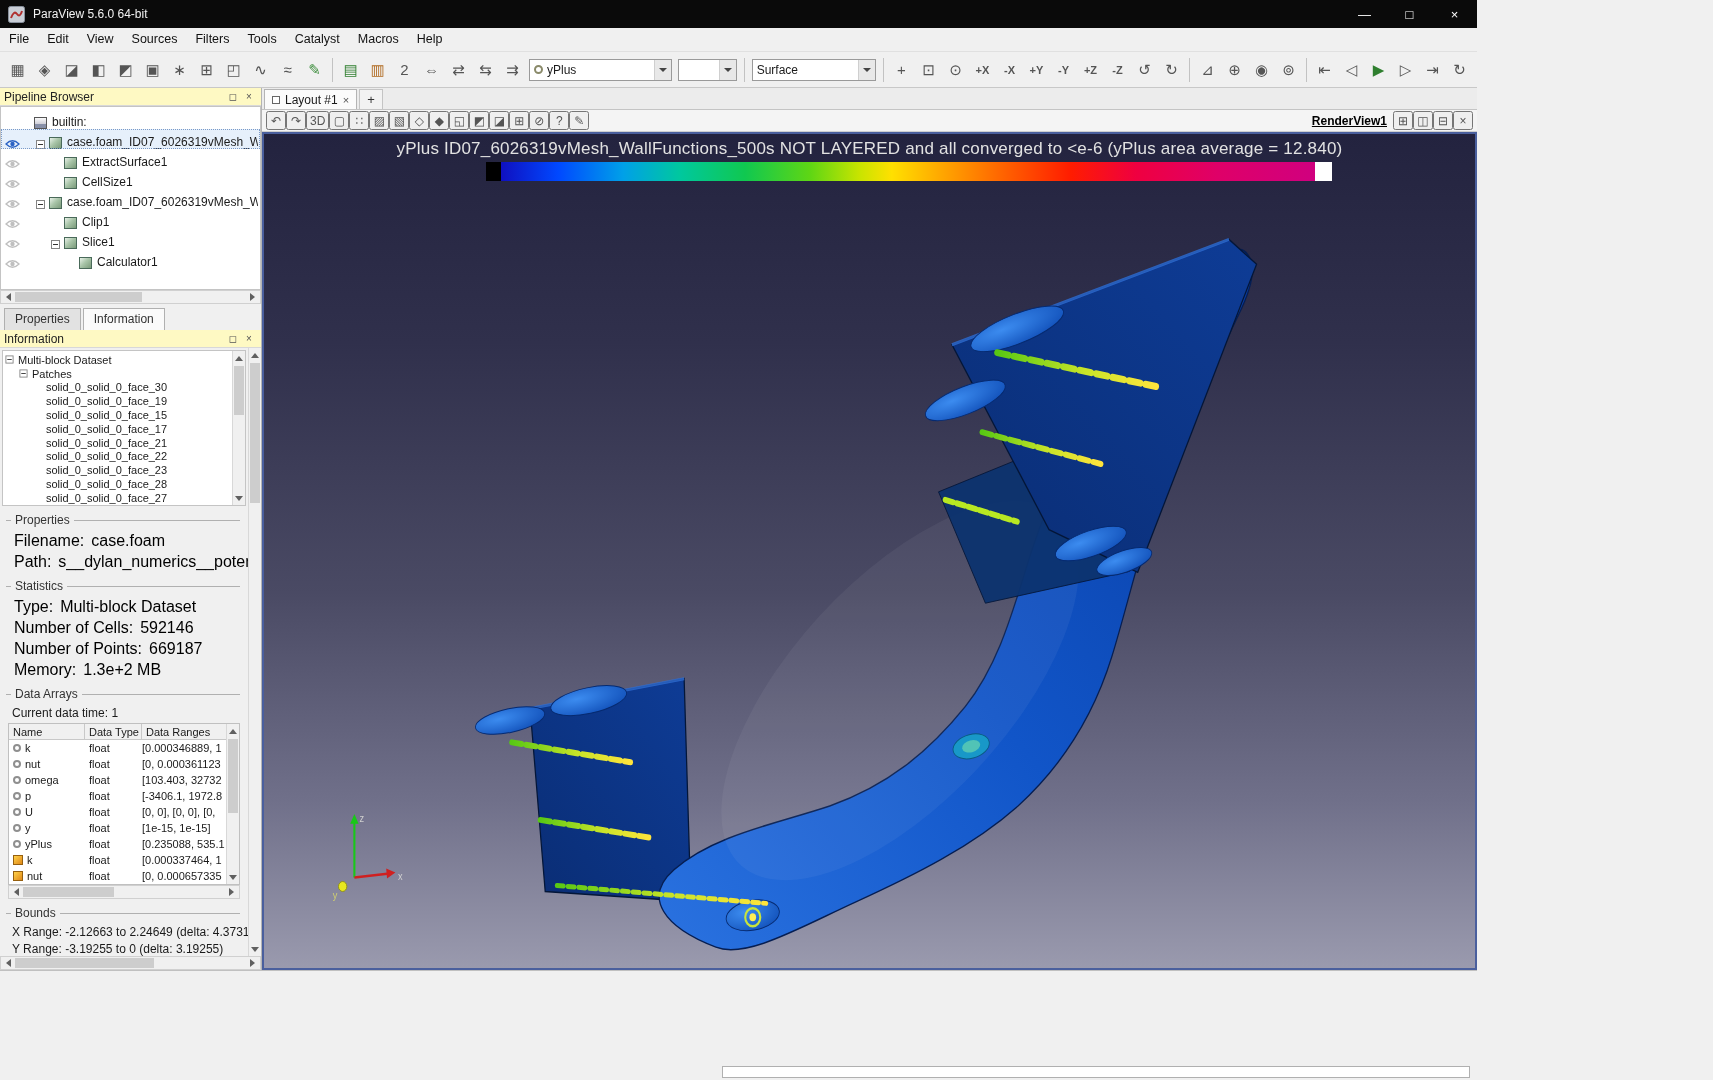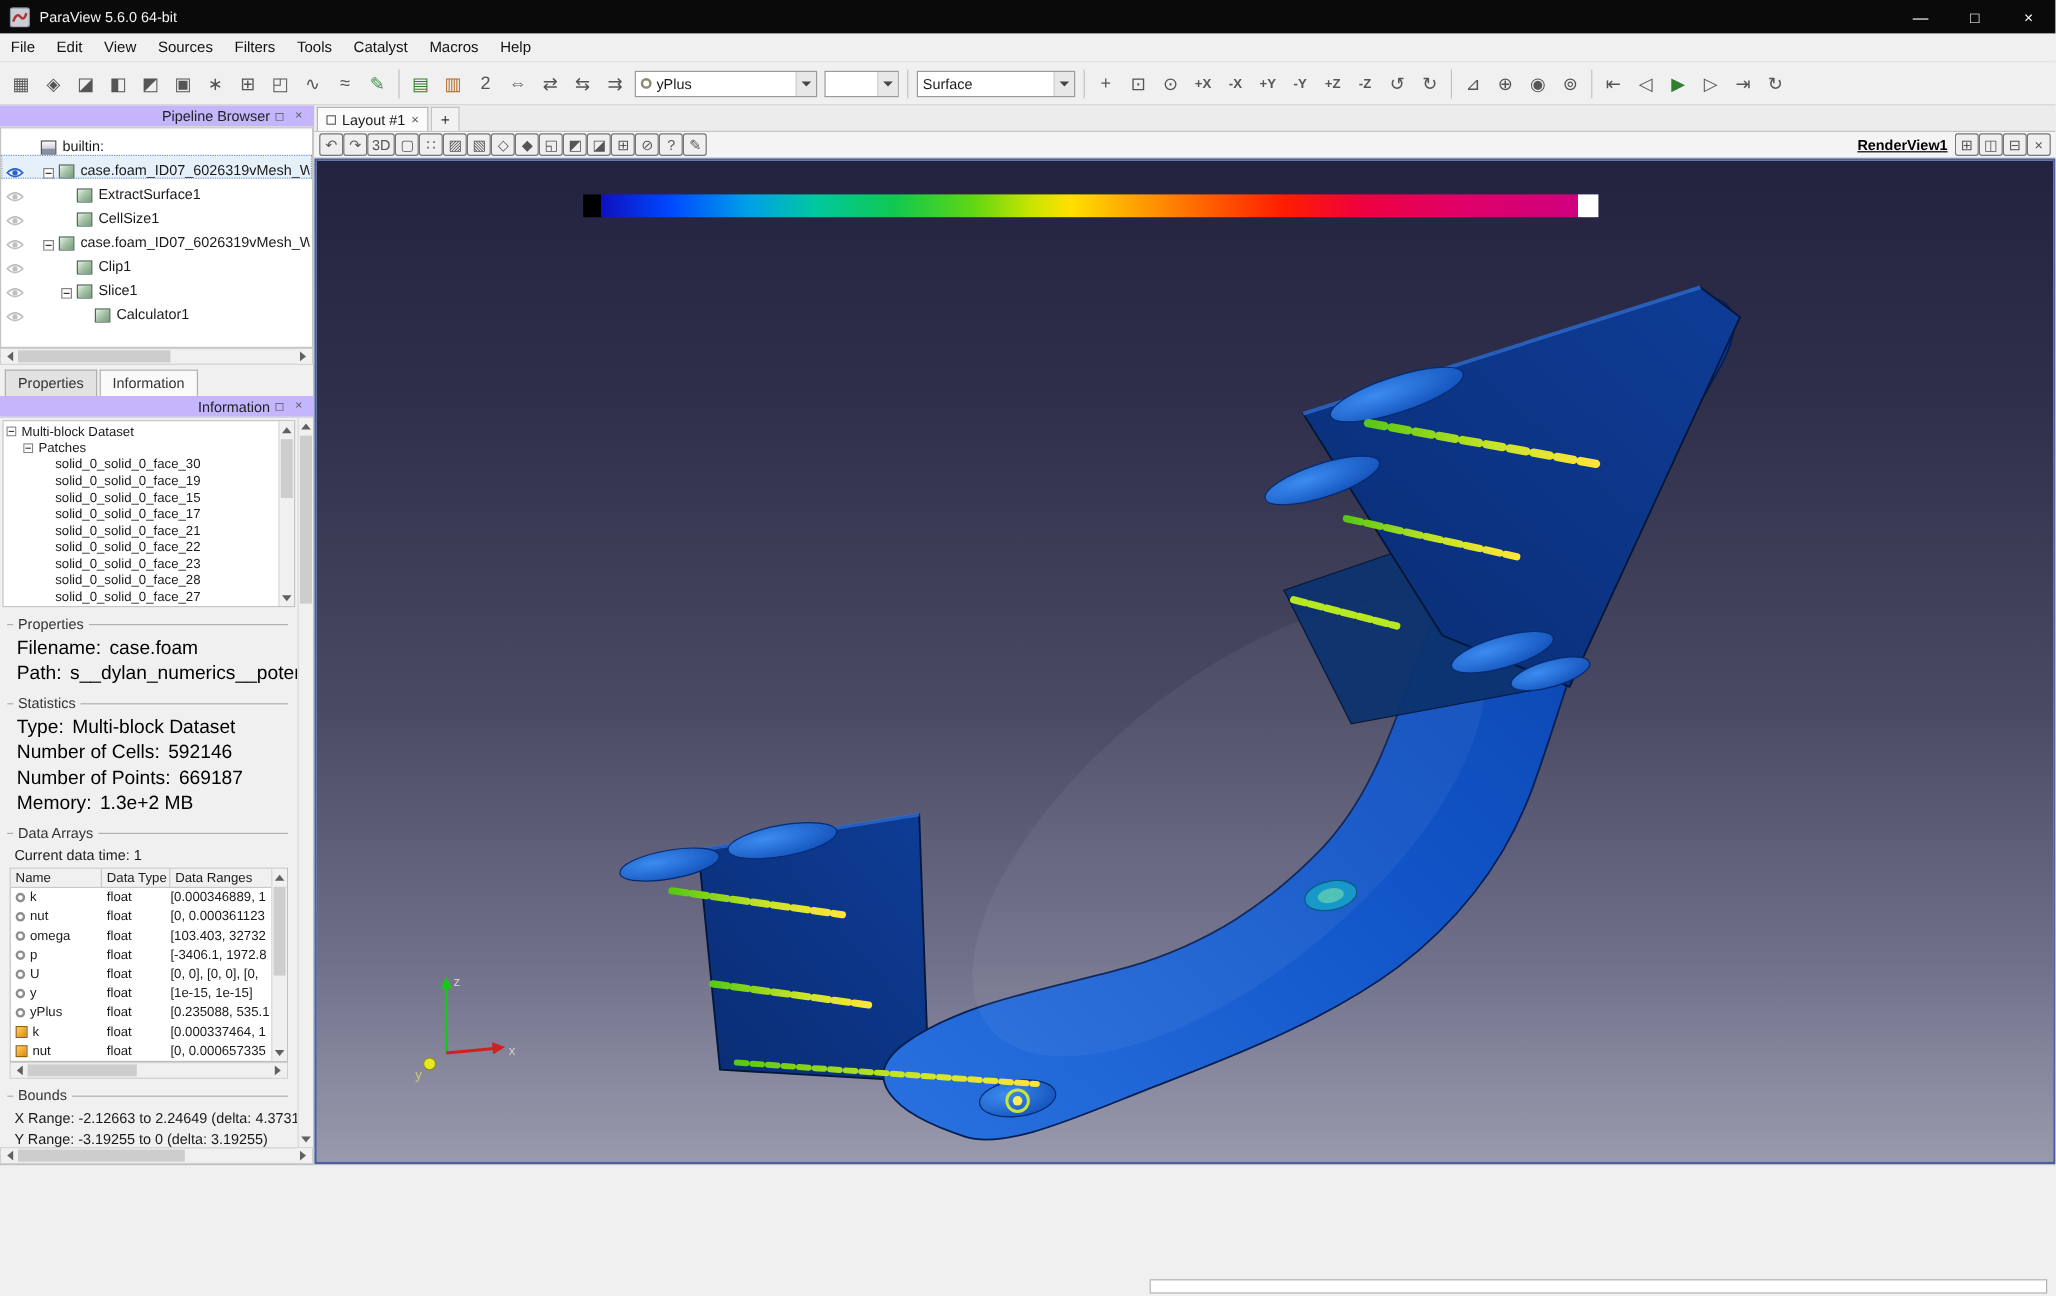--- a/index.html
+++ b/index.html
@@ -1,18 +1,18 @@
 <!DOCTYPE html>
 <html><head>
 <meta charset="utf-8">
 <style>
   * { box-sizing: border-box; margin: 0; padding: 0; }
   html,body { width:1713px; height:1080px; overflow:hidden; }
   body { font-family:"Liberation Sans", sans-serif; font-size:12px; color:#1a1a1a; background:#f0f0f0; }
-  .app { position:relative; width:1713px; height:1080px; background:#f0f0f0; }
+  .app { position:relative; width:1477px; height:1080px; background:#f0f0f0; }
 
   
   .titlebar { height:28px; background:#0a0a0a; color:#fff; display:flex; align-items:center; padding-left:8px; }
   .pv-logo { width:17px; height:17px; margin-right:8px; flex:none; }
   .title-text { font-size:12px; color:#f2f2f2; }
   .tb-spacer { flex:1; }
   .tb-btn { width:45px; height:28px; display:flex; align-items:center; justify-content:center; color:#fff; font-size:13px; cursor:default; }
 
   
   .menubar { height:24px; background:#f0f0f0; display:flex; align-items:stretch; border-bottom:1px solid #e0e0e0; }
@@ -28,21 +28,21 @@
   .combo-field { width:152px; }
   .combo-comp { width:62px; }
   .combo-repr { width:132px; }
   .combo-text { flex:1; overflow:hidden; white-space:nowrap; }
   .combo-arrow { width:17px; height:20px; background:#e8e8e8; border-left:1px solid #cfcfcf; display:flex; align-items:center; justify-content:center; flex:none; }
   .combo-arrow::after { content:""; border:4px solid transparent; border-top-color:#444; margin-top:4px; }
   .combo-ico { width:9px; height:9px; border:2px solid #8a8a6a; border-radius:50%; margin-right:4px; flex:none; }
 
   
   .left-dock { position:absolute; top:88px; left:0; width:262px; bottom:110px; background:#f0f0f0; border-right:1px solid #b4b4b4; display:flex; flex-direction:column; }
-  .dock-header { height:18px; display:flex; align-items:center; padding:0 4px; background:#c4b5fd; border-bottom:1px solid #d8d8d8;text-align:right; }
+  .dock-header { height:18px; display:flex; align-items:center; padding:0 4px; background:#fef9c3; border-bottom:1px solid #d8d8d8; }
   .dock-title { flex:1; font-size:12px; color:#222; }
   .dock-btn { width:16px; height:14px; display:flex; align-items:center; justify-content:center; font-size:10px; color:#555; border:1px solid transparent; }
 
   .ptree { background:#fff; border:1px solid #c4c4c4; margin:0; height:184px; overflow:hidden; padding-top:2px; }
   .prow { display:flex; align-items:flex-end; height:20px; padding:0 2px; white-space:nowrap; overflow:hidden; font-size:12px; }
   .prow.selected { background:#e6f0fb; outline:1px dotted #7a9ac8; outline-offset:-1px; }
   .eye { width:18px; flex:none; display:flex; align-items:center; justify-content:center; }
   .eye.on { color:#2b62c4; }
   .eye.off { color:#bfbfbf; }
   .eye.none { visibility:hidden; }
@@ -692,20 +692,21 @@
 
       <button class="vbtn">⊞</button>
           <button class="vbtn">◫</button>
           <button class="vbtn">⊟</button>
           <button class="vbtn">×</button>
         </span>
     </div>
 
     <div class="renderview">
 
+      <div class="rv-title">yPlus ID07_6026319vMesh_WallFunctions_500s NOT LAYERED and all converged to &lt;e-6 (yPlus area average = 12.840)</div>
 
       <div class="colorbar">
         <div class="cb-bar">
           <span class="cb-end-black"></span>
           <span class="cb-grad" style="background: linear-gradient(to right, rgb(15, 16, 192) 0%, rgb(0, 72, 255) 7%, rgb(0, 160, 232) 15%, rgb(0, 200, 158) 22%, rgb(16, 200, 80) 30%, rgb(95, 214, 20) 38%, rgb(200, 228, 0) 44%, rgb(255, 224, 0) 48%, rgb(255, 168, 0) 54%, rgb(255, 96, 0) 62%, rgb(255, 28, 0) 70%, rgb(239, 0, 64) 78%, rgb(223, 0, 104) 88%, rgb(208, 0, 127) 100%);"></span>
           <span class="cb-end-white"></span>
         </div>
       </div>
 
       <svg class="scene" viewBox="0 0 1447 839" preserveAspectRatio="none">

